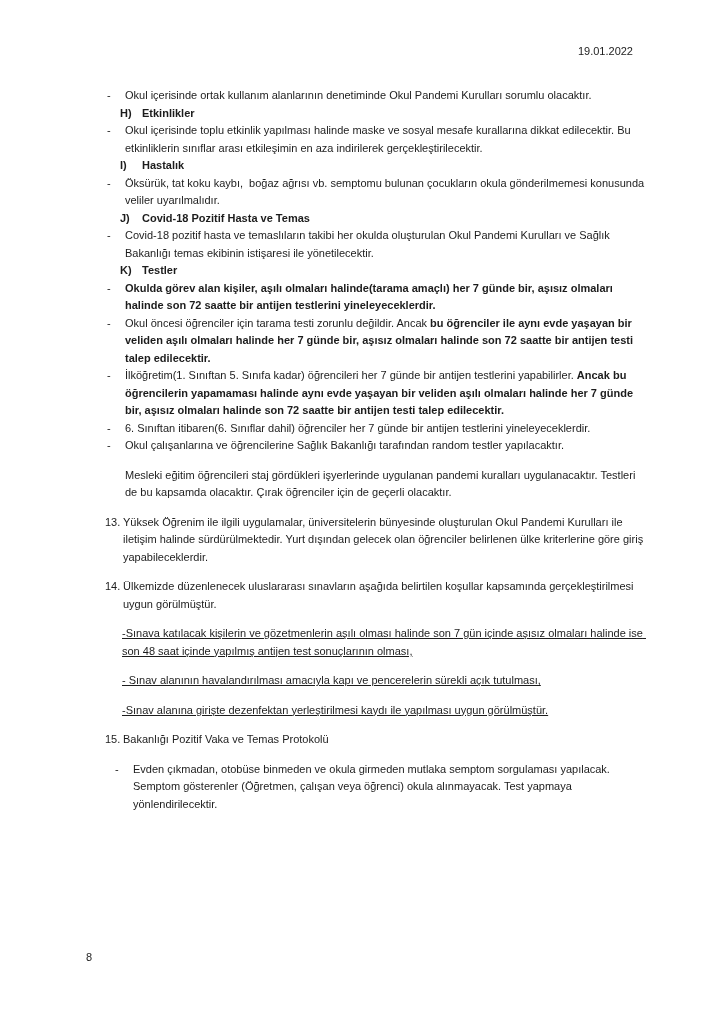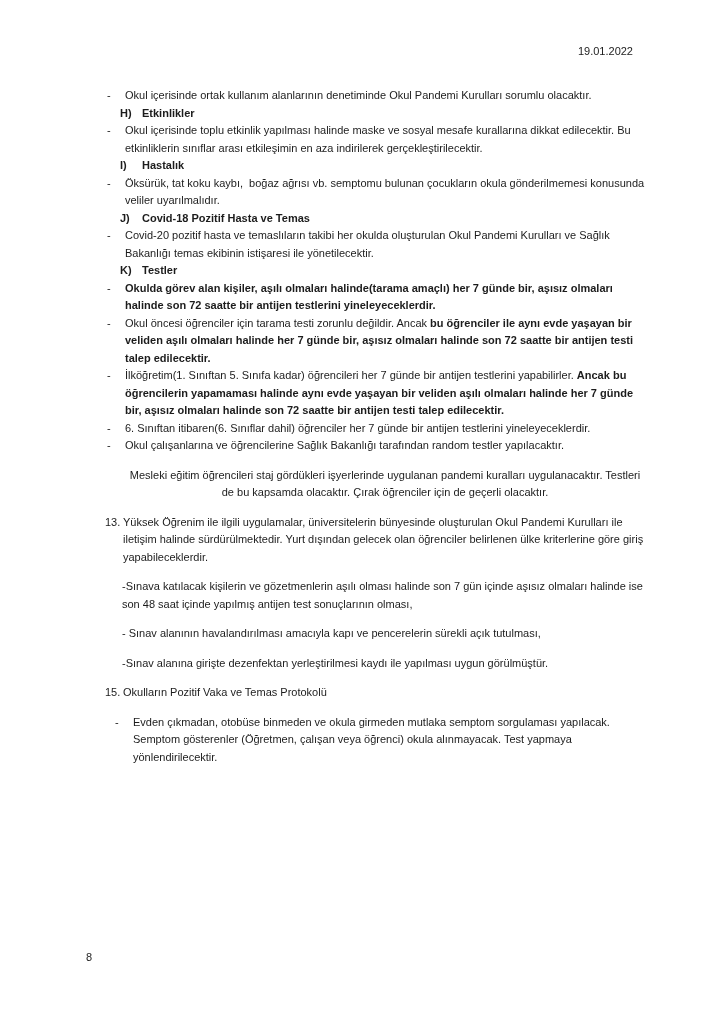--- a/index.html
+++ b/index.html
@@ -48,24 +48,24 @@
   .bullet .marker { width: 20px; padding-left: 2px; box-sizing: border-box; }
 
   
   .heading { padding-left: 15px; font-weight: 700; }
   .heading .marker { width: 22px; }
 
   
   .numbered .marker { width: 18px; }
 
   
-  .sub { padding-left: 17px; }
+  .sub { padding-left: 17px; text-decoration: underline; }
 
   
-  .plain { padding-left: 20px; text-align: center; }
+  .plain { padding-left: 20px; }
 
   
   .bullet2 { padding-left: 10px; }
   .bullet2 .marker { width: 18px; }
 
   .space-before { margin-top: 12px; }
 
   .page-number {
     position: absolute;
     left: 86px;
@@ -100,21 +100,21 @@
       <div class="block bullet">
         <span class="marker">-</span>
         <span class="text"><span>Öksürük, tat koku kaybı,  boğaz ağrısı vb. semptomu bulunan çocukların okula gönderilmemesi konusunda veliler uyarılmalıdır.</span></span>
       </div>
       <div class="block heading">
         <span class="marker">J)</span>
         <span class="text"><span class="bold">Covid-18 Pozitif Hasta ve Temas</span></span>
       </div>
       <div class="block bullet">
         <span class="marker">-</span>
-        <span class="text"><span>Covid-20 pozitif hasta ve temaslıların takibi her okulda oluşturulan Okul Pandemi Kurulları ve Sağlık Bakanlığı temas ekibinin istişaresi ile yönetilecektir.</span></span>
+        <span class="text"><span>Covid-18 pozitif hasta ve temaslıların takibi her okulda oluşturulan Okul Pandemi Kurulları ve Sağlık Bakanlığı temas ekibinin istişaresi ile yönetilecektir.</span></span>
       </div>
       <div class="block heading">
         <span class="marker">K)</span>
         <span class="text"><span class="bold">Testler</span></span>
       </div>
       <div class="block bullet">
         <span class="marker">-</span>
         <span class="text"><span class="bold">Okulda görev alan kişiler, aşılı olmaları halinde(tarama amaçlı) her 7 günde bir, aşısız olmaları halinde son 72 saatte bir antijen testlerini yineleyeceklerdir.</span></span>
       </div>
       <div class="block bullet">
@@ -133,32 +133,36 @@
         <span class="marker">-</span>
         <span class="text"><span>Okul çalışanlarına ve öğrencilerine Sağlık Bakanlığı tarafından random testler yapılacaktır.</span></span>
       </div>
       <div class="block plain space-before">
         <span class="text"><span>Mesleki eğitim öğrencileri staj gördükleri işyerlerinde uygulanan pandemi kuralları uygulanacaktır. Testleri de bu kapsamda olacaktır. Çırak öğrenciler için de geçerli olacaktır.</span></span>
       </div>
       <div class="block numbered space-before">
         <span class="marker">13.</span>
         <span class="text"><span>Yüksek Öğrenim ile ilgili uygulamalar, üniversitelerin bünyesinde oluşturulan Okul Pandemi Kurulları ile iletişim halinde sürdürülmektedir. Yurt dışından gelecek olan öğrenciler belirlenen ülke kriterlerine göre giriş yapabileceklerdir.</span></span>
       </div>
+      <div class="block numbered space-before">
+        <span class="marker">14.</span>
+        <span class="text"><span>Ülkemizde düzenlenecek uluslararası sınavların aşağıda belirtilen koşullar kapsamında gerçekleştirilmesi uygun görülmüştür.</span></span>
+      </div>
       <div class="block sub space-before">
         <span class="text"><span>-Sınava katılacak kişilerin ve gözetmenlerin aşılı olması halinde son 7 gün içinde aşısız olmaları halinde ise son 48 saat içinde yapılmış antijen test sonuçlarının olması,</span></span>
       </div>
       <div class="block sub space-before">
         <span class="text"><span>- Sınav alanının havalandırılması amacıyla kapı ve pencerelerin sürekli açık tutulması,</span></span>
       </div>
       <div class="block sub space-before">
         <span class="text"><span>-Sınav alanına girişte dezenfektan yerleştirilmesi kaydı ile yapılması uygun görülmüştür.</span></span>
       </div>
       <div class="block numbered space-before">
         <span class="marker">15.</span>
-        <span class="text"><span>Okulların Pozitif Vaka ve Temas Protokolü</span></span>
+        <span class="text"><span>Bakanlığı Pozitif Vaka ve Temas Protokolü</span></span>
       </div>
       <div class="block bullet2 space-before">
         <span class="marker">-</span>
         <span class="text"><span>Evden çıkmadan, otobüse binmeden ve okula girmeden mutlaka semptom sorgulaması yapılacak. Semptom gösterenler (Öğretmen, çalışan veya öğrenci) okula alınmayacak. Test yapmaya yönlendirilecektir.</span></span>
       </div>
     </div>
 
   <div class="page-number">8</div>
 </div>
 

